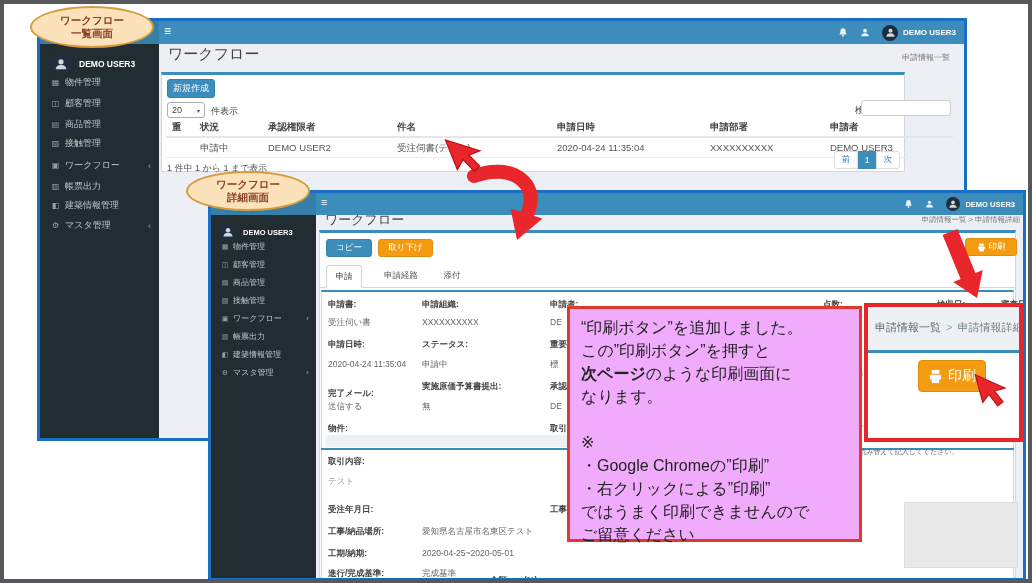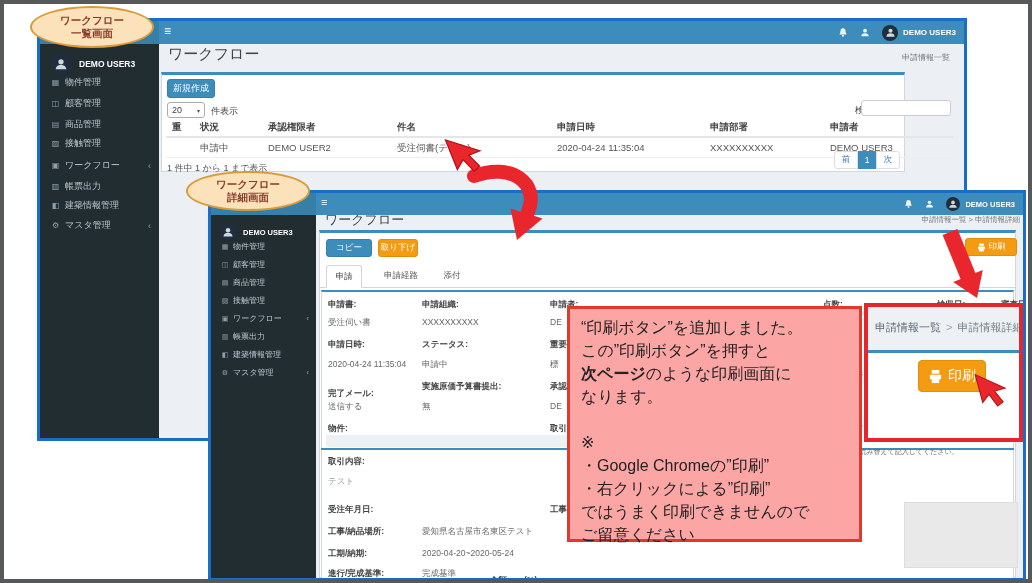--- a/index.html
+++ b/index.html
@@ -30,21 +30,21 @@
   .val{position:absolute;color:#666;white-space:nowrap;}
   .link{color:#337ab7;cursor:pointer;}
   .th{position:absolute;font-weight:bold;color:#444;white-space:nowrap;}
   .td{position:absolute;color:#555;white-space:nowrap;}
   .pag{position:absolute;display:flex;}
   .pag span{display:inline-flex;align-items:center;justify-content:center;border:1px solid #ddd;background:#fff;color:#337ab7;cursor:pointer;}
   .pag .active{background:#3c8dbc;border-color:#3c8dbc;color:#fff;}
   .tab{position:absolute;display:flex;align-items:center;justify-content:center;color:#555;cursor:pointer;box-sizing:border-box;}
   .tab.active{background:#fff;border:1px solid #d2d6de;border-bottom:1px solid #fff;border-radius:3px 3px 0 0;color:#444;}
   .badge{position:absolute;border:2px solid #d89b3c;background:#fbe2ba;border-radius:50%;display:flex;flex-direction:column;align-items:center;justify-content:center;text-align:center;color:#8a3a28;font-weight:bold;z-index:60;}
-  .callout{position:absolute;background:#fca5a5;border:3px solid #e0392e;box-sizing:border-box;color:#222;z-index:50;}
+  .callout{position:absolute;background:#f0abfc;border:3px solid #e0392e;box-sizing:border-box;color:#222;z-index:50;}
   .redbox{position:absolute;border:4px solid #e8252a;background:#fff;box-sizing:border-box;z-index:55;overflow:hidden;}
   .frag{position:absolute;font-size:7px;font-weight:bold;color:#555;white-space:nowrap;}
   svg{display:block;}
 </style>
 </head>
 <body>
 
 <div id="stage">
 
   <div class="win" style="left:33px;top:14px;width:930px;height:423px;z-index:10;">
@@ -230,21 +230,21 @@
           <span>マスタ管理</span>
           <span class="chev" style="right:7px;font-size:8px;">‹</span>
         </div>
     </div>
 
     <div class="title" style="left:114px;top:18px;font-size:13px;">ワークフロー</div>
     <div class="crumb" style="right:3px;top:22px;font-size:7.5px;">申請情報一覧 &gt; 申請情報詳細</div>
 
     <div class="box" style="left:108px;top:37px;width:697px;height:348px;">
       <div class="btn btn-blue" style="left:6px;top:6px;width:46px;height:18px;font-size:8.5px;">コピー</div>
-      <div class="btn btn-orange" style="left:58px;top:6px;width:40px;height:18px;font-size:8.5px;">取り下げ</div>
+      <div class="btn btn-orange" style="left:58px;top:6px;width:55px;height:18px;font-size:8.5px;">取り下げ</div>
       <div class="btn btn-orange" style="left:645px;top:5px;width:52px;height:18px;font-size:8.5px;">
         <span style="margin-right:3px;display:inline-flex;">
             <svg width="9" height="9" viewBox="0 0 16 16" style="fill:#fff;">
               <rect x="4" y="1" width="8" height="4"></rect>
               <rect x="2" y="6" width="12" height="5" rx="1"></rect>
               <rect x="4" y="9" width="8" height="6"></rect>
             </svg>
           </span>
         <span>印刷</span>
       </div>
@@ -286,21 +286,21 @@
         <span class="lbl" style="left:228px;top:131px;font-size:8.5px;">取引先:</span>
         <div class="abs" style="left:4px;top:143px;width:380px;height:12px;background:#eef1f4;"></div>
         <div class="abs" style="left:-1px;top:156px;width:693px;height:2px;background:#3c8dbc;"></div>
         <span class="lbl" style="left:6px;top:164px;font-size:8.5px;">取引内容:</span>
         <span class="val" style="left:6px;top:184px;font-size:8.5px;color:#999;">テスト</span>
         <span class="lbl" style="left:6px;top:212px;font-size:8.5px;">受注年月日:</span>
         <span class="lbl" style="left:228px;top:212px;font-size:8.5px;">工事番号:</span>
         <span class="lbl" style="left:6px;top:234px;font-size:8.5px;">工事/納品場所:</span>
         <span class="val" style="left:100px;top:234px;font-size:8.5px;">愛知県名古屋市名東区テスト</span>
         <span class="lbl" style="left:6px;top:256px;font-size:8.5px;">工期/納期:</span>
-        <span class="val" style="left:100px;top:256px;font-size:8.5px;">2020-04-20~2020-05-24</span>
+        <span class="val" style="left:100px;top:256px;font-size:8.5px;">2020-04-25~2020-05-01</span>
         <span class="lbl" style="left:6px;top:276px;font-size:8.5px;">進行/完成基準:</span>
         <span class="val" style="left:100px;top:276px;font-size:8.5px;">完成基準</span>
         <span class="lbl" style="left:168px;top:283px;font-size:8.5px;">金額</span>
         <span class="lbl" style="left:202px;top:283px;font-size:8.5px;">(%)</span>
       </div>
     </div>
 
     <span class="frag" style="left:638px;top:176px;">手形</span>
     <span class="frag" style="left:638px;top:194px;">求</span>
     <span class="frag" style="left:638px;top:208px;">払日</span>

